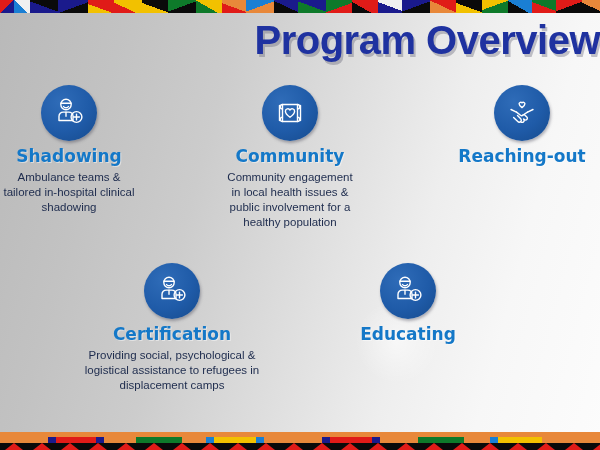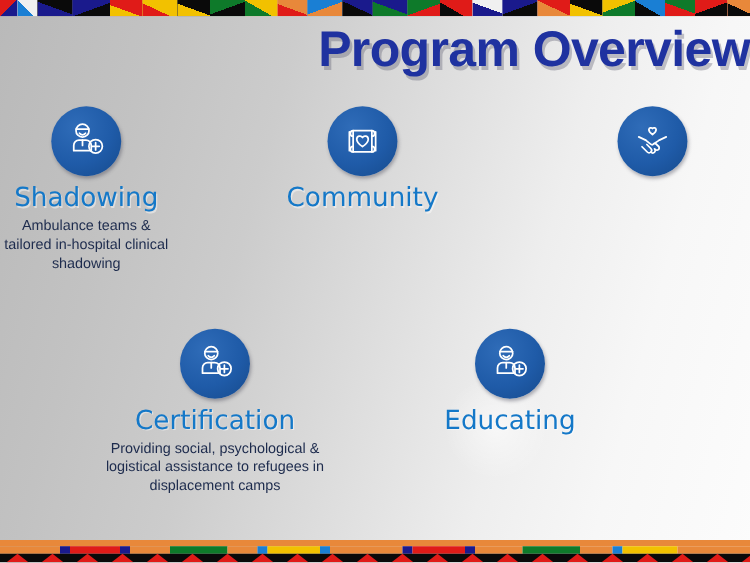--- a/index.html
+++ b/index.html
@@ -117,22 +117,22 @@
     margin: 0 auto 6px auto;
     border-radius: 50%;
     background: radial-gradient(circle at 35% 30%, #2f6cb8 0%, #1f5ba8 55%, #164a8c 100%);
     box-shadow: 1px 2px 3px rgba(40,40,60,0.35);
     display: flex;
     align-items: center;
     justify-content: center;
   }
   .icon-wrap svg { display: block; }
   .pillar-title {
-    font-size: 21px;
-    font-weight: normal;
+    font-size: 17px;
+    font-weight: bold;
     color: #1478c8;
     font-family: "DejaVu Sans", sans-serif;
     margin-bottom: 4px;
     line-height: 1.1;
     text-shadow: 1px 1px 0 rgba(255,255,255,0.45);
   }
   .pillar-body {
     font-size: 11.5px;
     color: #1d2b4d;
     line-height: 1.32;
@@ -271,36 +271,38 @@
         <g fill="none" stroke="#ffffff" stroke-width="1.4" stroke-linecap="round" stroke-linejoin="round">
           <path d="M9.5 8.5 h15 v17 h-15 z"></path>
           <path d="M9.5 8.5 a2.2 2.2 0 0 0 0 4.4 M24.5 8.5 a2.2 2.2 0 0 1 0 4.4"></path>
           <path d="M9.5 21.1 a2.2 2.2 0 0 0 0 4.4 M24.5 21.1 a2.2 2.2 0 0 1 0 4.4"></path>
           <path d="M6.5 9.5 v15 M27.5 9.5 v15"></path>
           <path d="M17 21.3 c-3.4-2.4-4.6-4.2-4.6-6 a2.5 2.5 0 0 1 4.6-1.3 a2.5 2.5 0 0 1 4.6 1.3 c0 1.8-1.2 3.6-4.6 6 z"></path>
         </g>
       </svg>
     </div>
     <div class="pillar-title">Community</div>
+    <div class="pillar-body">Community engagement in local health issues &amp; public involvement for a healthy population</div>
   </div>
 
   <div class="pillar" id="p-reaching">
     <div class="icon-wrap">
       <svg width="34" height="34" viewBox="0 0 34 34">
         <g fill="none" stroke="#ffffff" stroke-width="1.4" stroke-linecap="round" stroke-linejoin="round">
           <path d="M17 11.6 c-2.1-1.6-2.9-2.7-2.9-3.9 a1.7 1.7 0 0 1 2.9-0.9 a1.7 1.7 0 0 1 2.9 0.9 c0 1.2-0.8 2.3-2.9 3.9 z"></path>
           <path d="M6 13.5 l5.5 2.6 M28 13.5 l-5.5 2.6"></path>
           <path d="M11.5 16.1 l4 3.2 a1.8 1.8 0 0 0 2.5-0.3"></path>
           <path d="M22.5 16.1 l-4.4 2.9"></path>
           <path d="M8.6 21.4 l4.2 4.2 a2 2 0 0 0 2.9 0 a2 2 0 0 0 0-2.8 l-3.2-3.2"></path>
           <path d="M15.8 25.8 a1.9 1.9 0 0 0 2.8 0 a1.9 1.9 0 0 0 0-2.7"></path>
           <path d="M19.2 23.6 a1.8 1.8 0 0 0 2.6 0 a1.8 1.8 0 0 0 0-2.6 l-2.6-2.4"></path>
         </g>
       </svg>
     </div>
+    <div class="pillar-title">Reaching-out</div>
   </div>
 
   <div class="pillar" id="p-volunteering">
     <div class="icon-wrap">
       <svg width="34" height="34" viewBox="0 0 34 34">
         <g fill="none" stroke="#ffffff" stroke-width="1.4" stroke-linecap="round" stroke-linejoin="round">
           <circle cx="14" cy="8.5" r="5.2"></circle>
           <path d="M8.9 7.2 h10.2"></path>
           <path d="M11.6 10.6 a3 3 0 0 0 4.8 0"></path>
           <path d="M7 24.5 v-4.2 a4.2 4.2 0 0 1 4.2-4.2 h5.6 a4.2 4.2 0 0 1 4.2 4.2 v4.2 z"></path>

